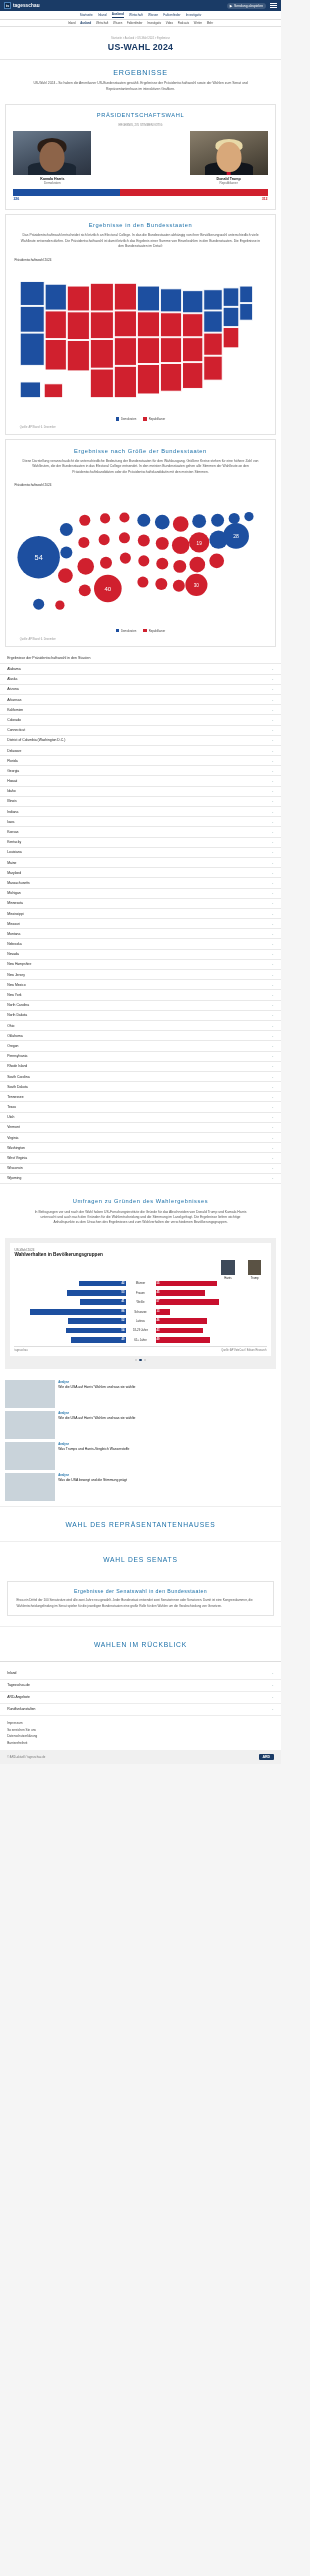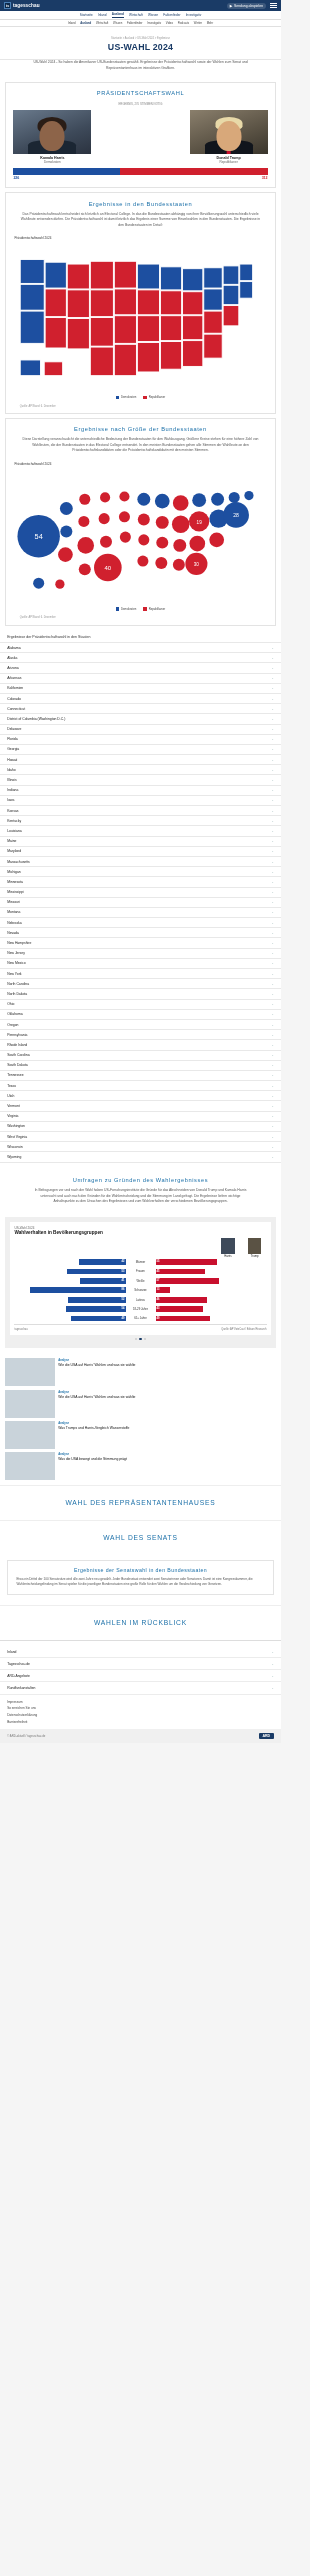--- a/index.html
+++ b/index.html
@@ -210,20 +210,21 @@
     <a href="#">Podcasts</a>
     <a href="#">Wetter</a>
     <a href="#">Mehr</a>
   </div>
 
   <div class="h1-band">
     <div style="font-size:2.6px;color:#999;margin-bottom:2.1px">Startseite &gt; Ausland &gt; US-Wahl 2024 &gt; Ergebnisse</div>
     <h1>US-WAHL 2024</h1>
   </div>
 
+  <div class="section-title">ERGEBNISSE</div>
   <div class="section-sub">US-Wahl 2024 - So haben die Amerikaner US-Bundesstaaten gewählt. Ergebnisse der Präsidentschaftswahl sowie der Wahlen zum Senat und Repräsentantenhaus im interaktiven Grafiken.</div>
 
   <div class="card">
     <div class="card-title">PRÄSIDENTSCHAFTSWAHL</div>
     <div style="text-align:center;font-size:2.8px;color:#888;margin-bottom:4.1px">ERGEBNIS, 270 STIMMEN NÖTIG</div>
     <div class="cands">
       <div class="cand">
         <div class="cand-photo harris">
           <div class="suitH"></div>
             <div class="hairH"></div>

